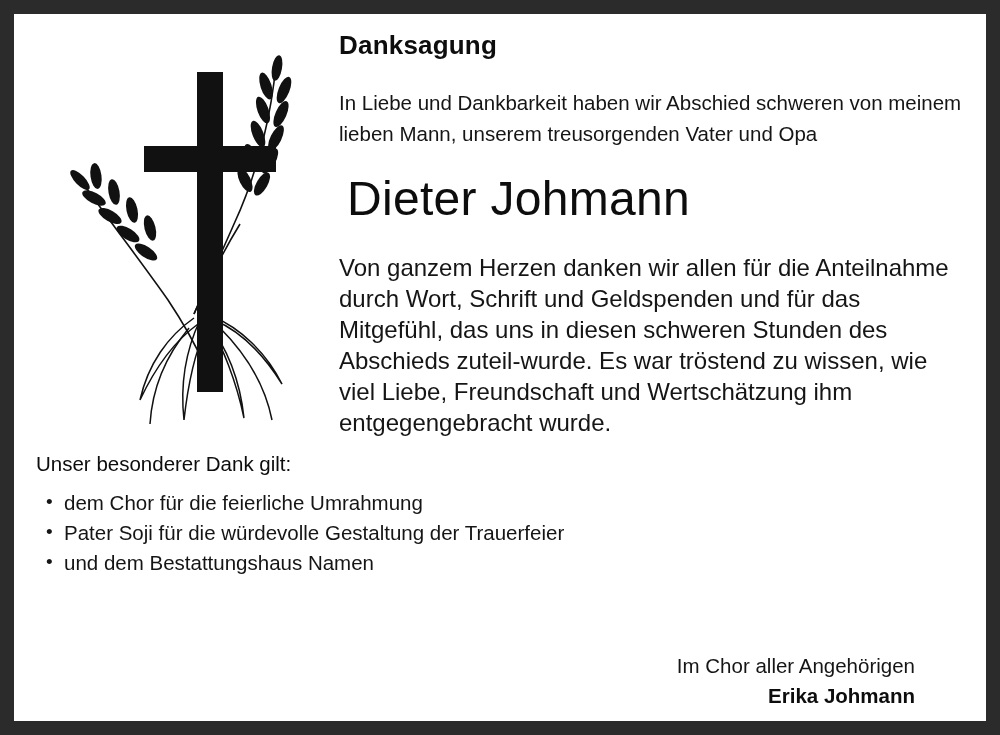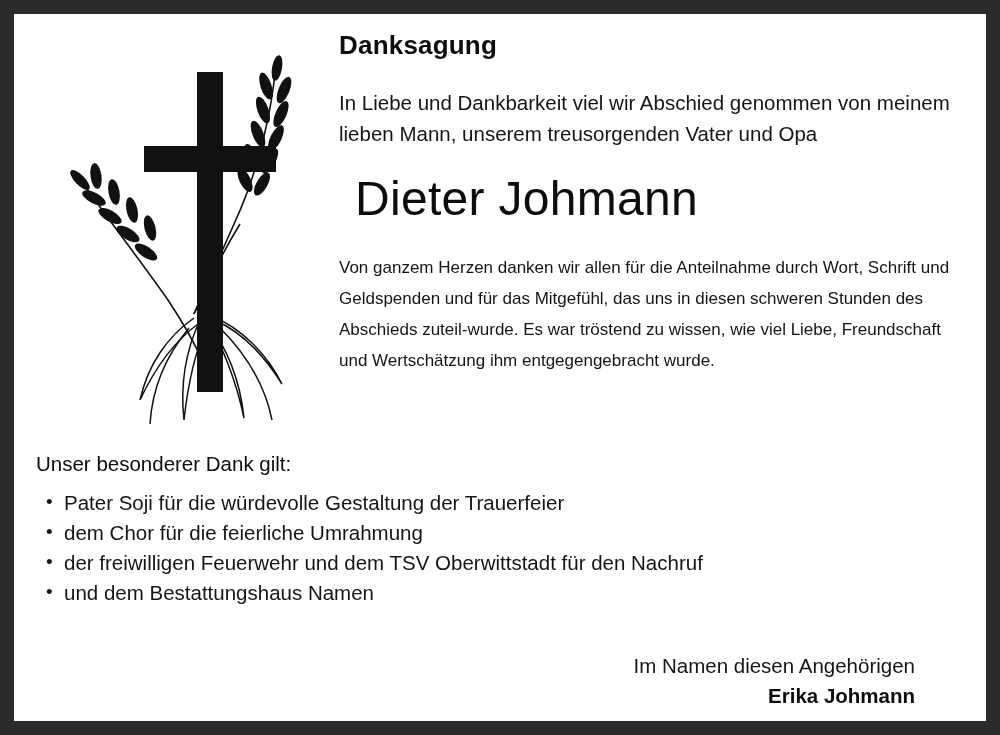--- a/index.html
+++ b/index.html
@@ -58,26 +58,26 @@
   .intro {
     font-size: 20.5px;
     line-height: 31px;
     margin: 0;
     color: #151515;
   }
   .name-main {
     font-size: 48px;
     font-weight: 400;
     letter-spacing: 0.3px;
-    margin: 22px 0 26px 16px;
+    margin: 22px 0 26px 8px;
     color: #0d0d0d;
     white-space: nowrap;
   }
   .body-text {
-    font-size: 17px;
+    font-size: 24px;
     line-height: 31px;
     margin: 0;
     color: #151515;
   }
 
   
   .thanks {
     position: absolute;
     left: 22px;
     top: 438px;
@@ -186,34 +186,33 @@
 
         <g fill="#111111">
           <rect x="153" y="44" width="26" height="320"></rect>
           <rect x="100" y="118" width="132" height="26"></rect>
         </g>
       </svg>
     </div>
 
     <div class="column">
       <h1 class="headline">Danksagung</h1>
-      <p class="intro">In Liebe und Dankbarkeit viel wir Abschied genommen von meinem lieben Mann, unserem treusorgenden Vater und Opa</p>
+      <p class="intro">In Liebe und Dankbarkeit haben wir Abschied schweren von meinem lieben Mann, unserem treusorgenden Vater und Opa</p>
       <div class="name-main">Dieter Johmann</div>
       <p class="body-text">Von ganzem Herzen danken wir allen für die Anteilnahme durch Wort, Schrift und Geldspenden und für das Mitgefühl, das uns in diesen schweren Stunden des Abschieds zuteil-wurde. Es war tröstend zu wissen, wie viel Liebe, Freundschaft und Wertschätzung ihm entgegengebracht wurde.</p>
     </div>
 
     <div class="thanks">
       <div class="thanks-title">Unser besonderer Dank gilt:</div>
       <ul class="thanks-list">
+        <li>dem Chor für die feierliche Umrahmung</li>
         <li>Pater Soji für die würdevolle Gestaltung der Trauerfeier</li>
-        <li>dem Chor für die feierliche Umrahmung</li>
-        <li>der freiwilligen Feuerwehr und dem TSV Oberwittstadt für den Nachruf</li>
         <li>und dem Bestattungshaus Namen</li>
       </ul>
     </div>
 
     <div class="signature">
-      <p class="sig-line">Im Namen diesen Angehörigen</p>
+      <p class="sig-line">Im Chor aller Angehörigen</p>
       <p class="sig-name">Erika Johmann</p>
     </div>
 
   </div>
 </div>
 
 </body></html>

